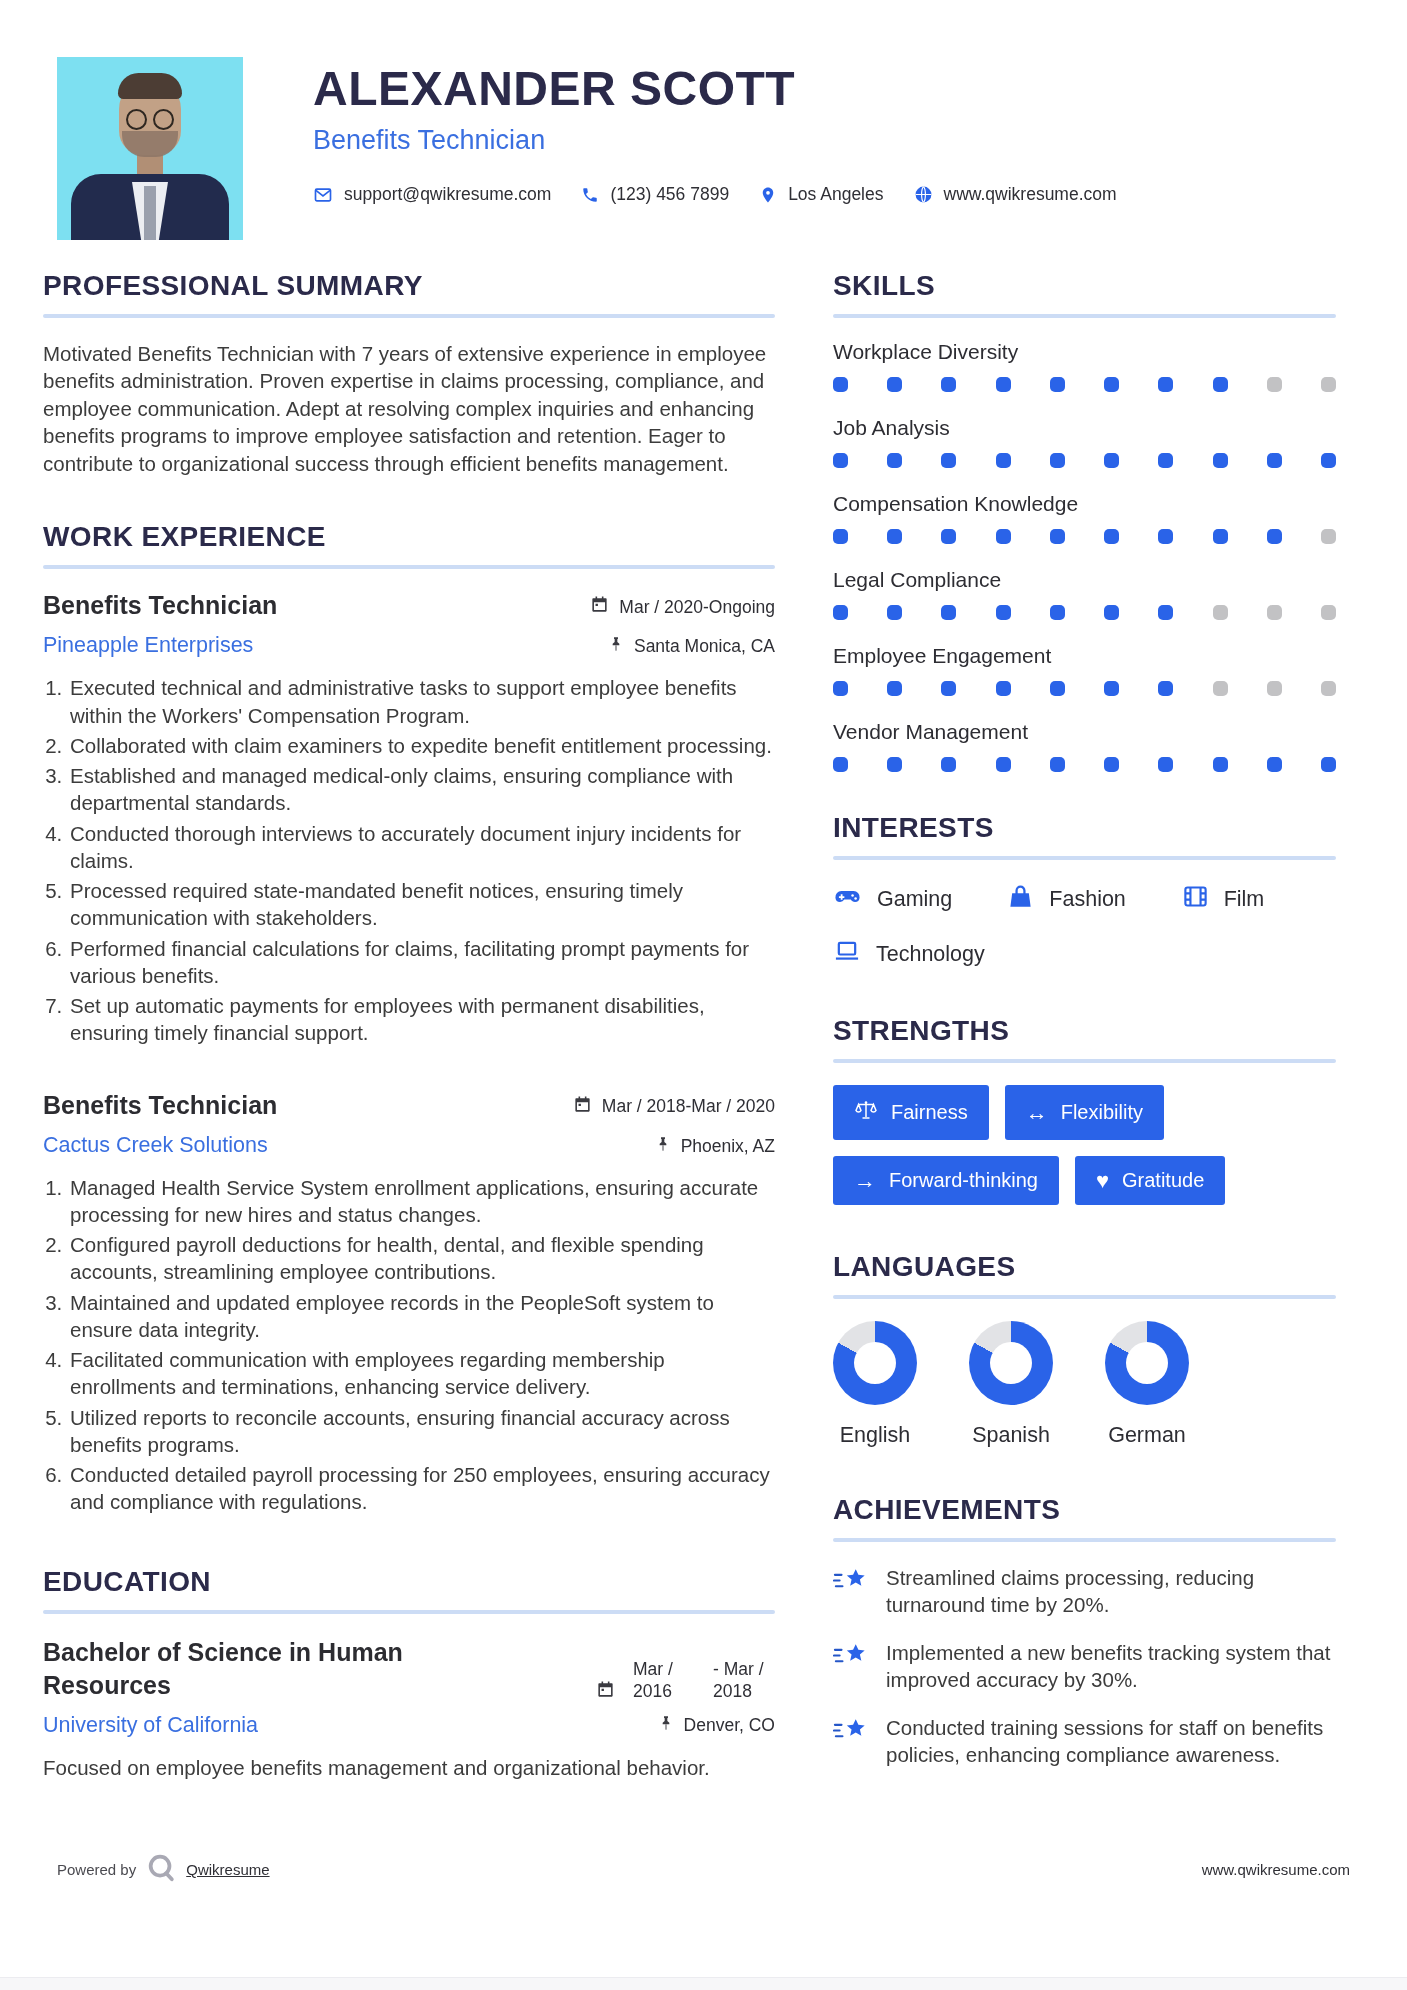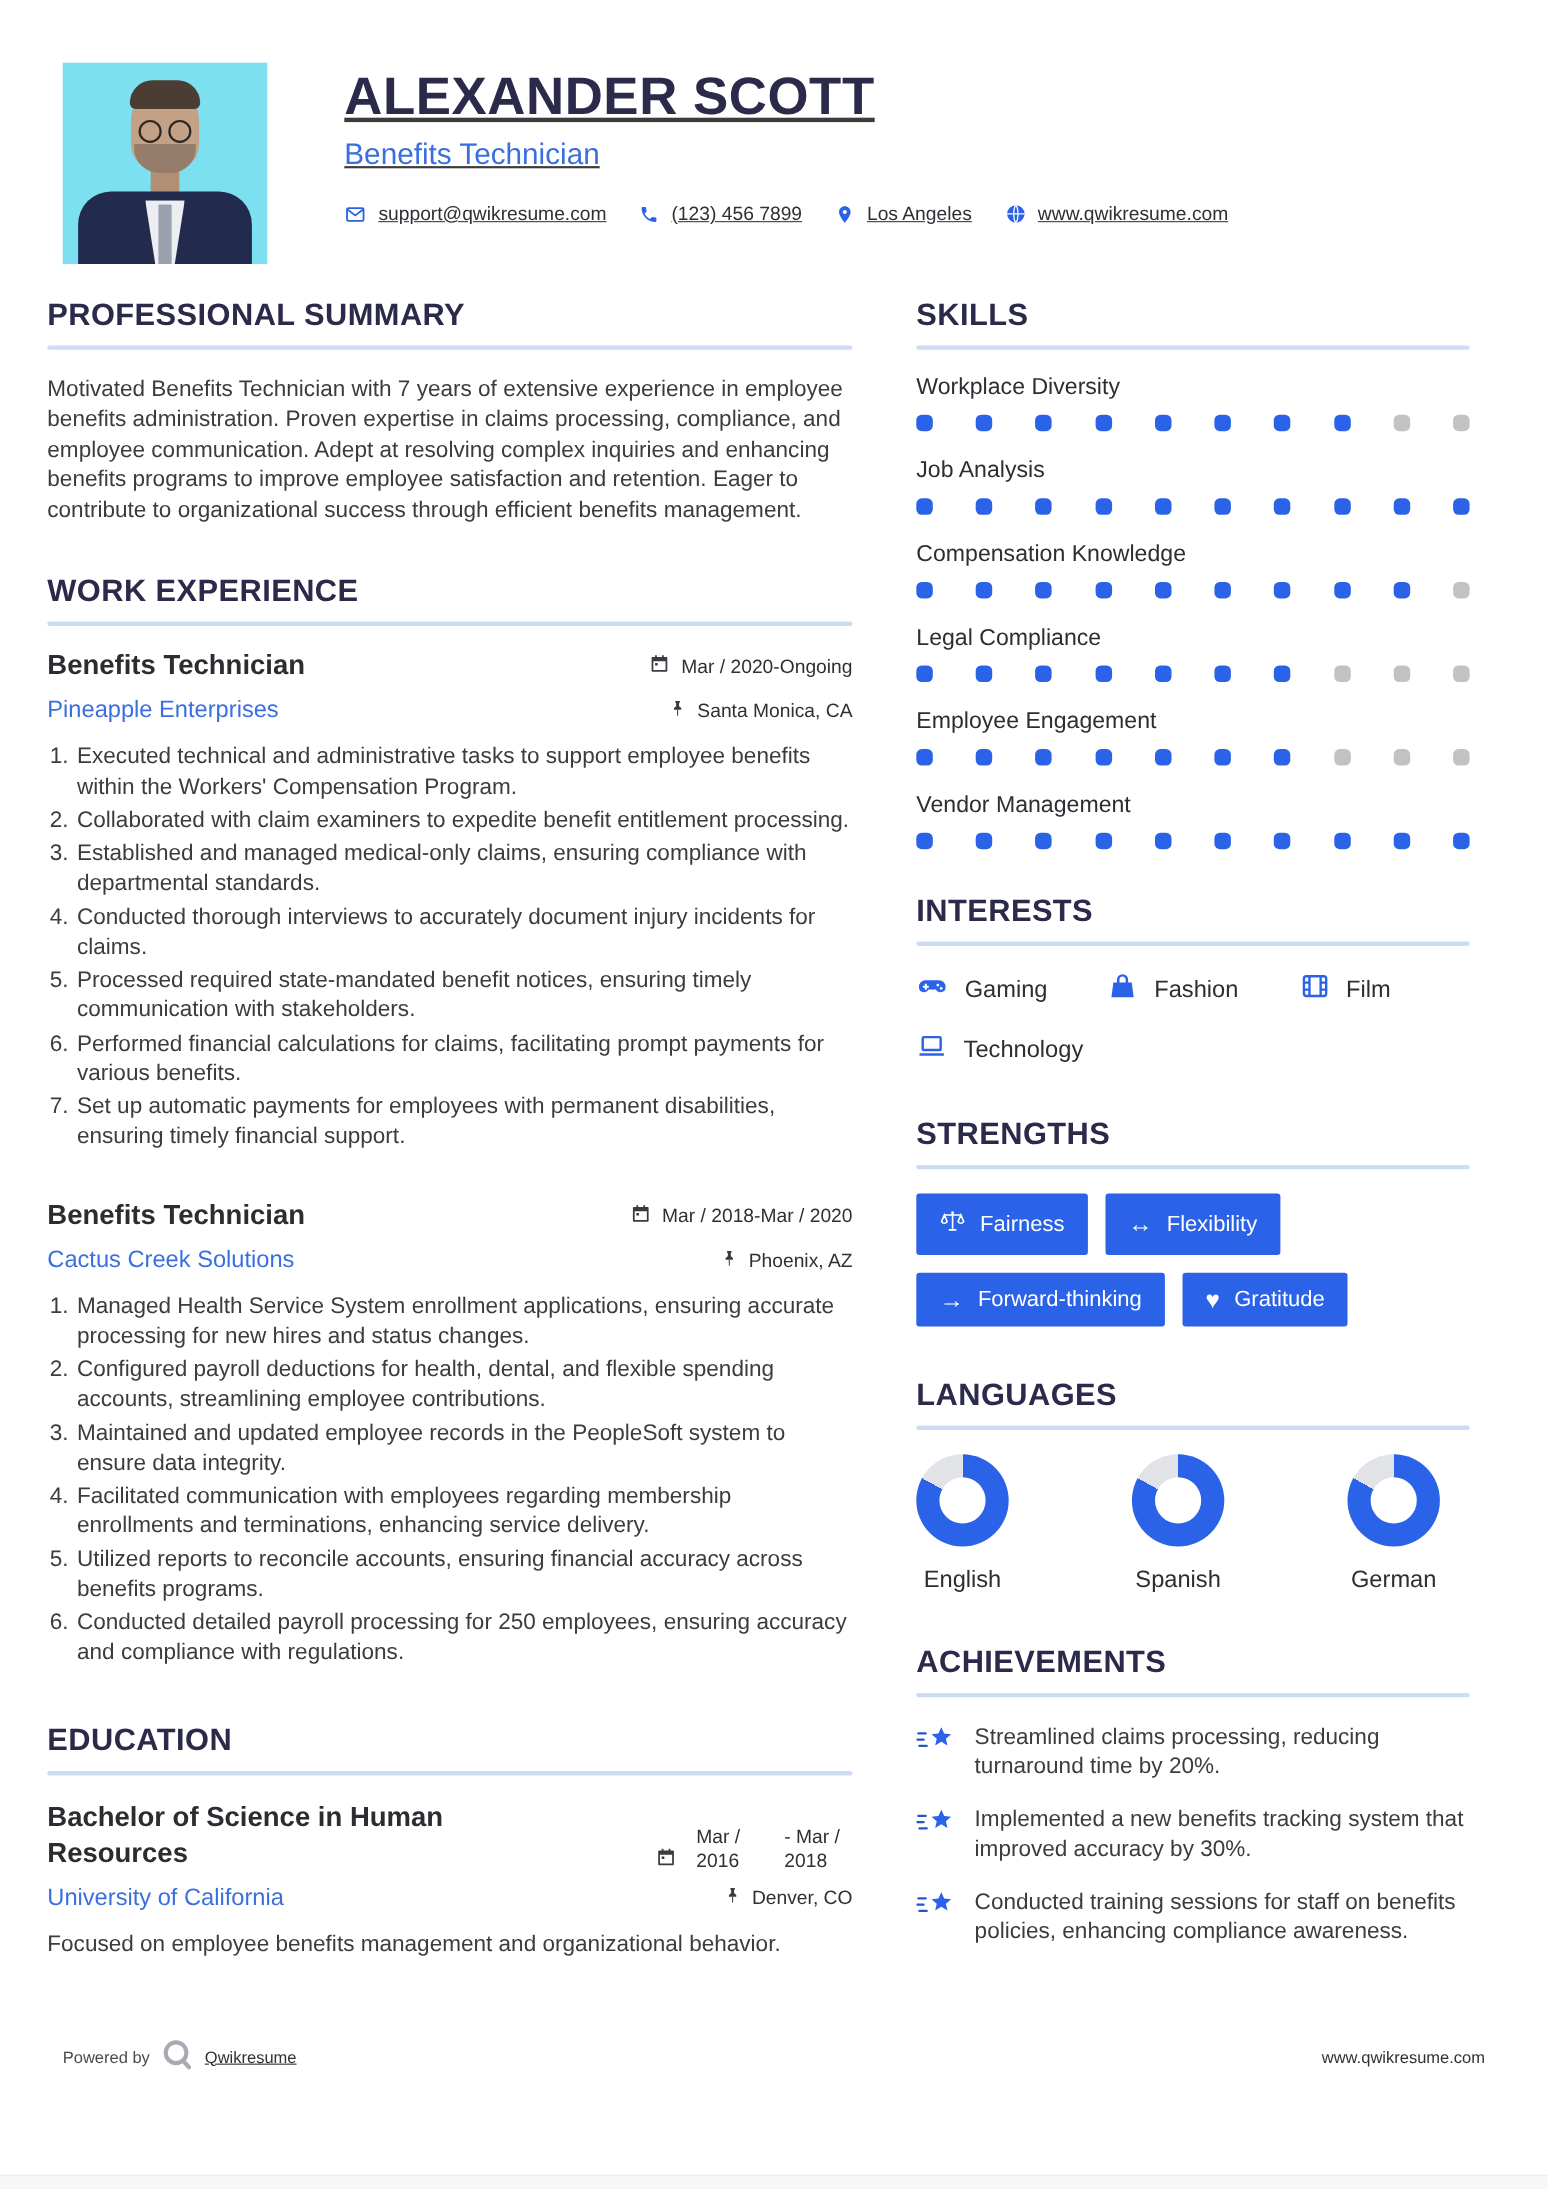--- a/index.html
+++ b/index.html
@@ -15,21 +15,21 @@
   *{box-sizing:border-box;}
   html,body{margin:0;padding:0;}
   body{
     width:1407px;height:1990px;position:relative;background:#ffffff;
     font-family:"Liberation Sans", sans-serif;color:var(--body-text);
     overflow:hidden;
   }
   .page{position:absolute;inset:0;}
 
   
-  .header{position:absolute;left:57px;top:57px;right:74px;display:flex;text-decoration:underline;}
+  .header{position:absolute;left:57px;top:57px;right:74px;display:flex;}
   .photo{width:186px;height:183px;background:var(--photo-bg);flex:none;position:relative;overflow:hidden;}
   .ph-head{position:absolute;left:50%;top:22px;transform:translateX(-50%);width:62px;height:76px;background:#c2a186;border-radius:30px 30px 24px 24px;}
   .ph-hair{position:absolute;left:50%;top:16px;transform:translateX(-50%);width:64px;height:26px;background:#4c3d34;border-radius:30px 30px 8px 8px;}
   .ph-glasses{position:absolute;left:50%;top:52px;transform:translateX(-50%);width:56px;height:18px;}
   .ph-glasses::before,.ph-glasses::after{content:"";position:absolute;top:0;width:17px;height:17px;border:2.5px solid #2e2721;border-radius:50%;}
   .ph-glasses::before{left:4px;} .ph-glasses::after{right:4px;}
   .ph-beard{position:absolute;left:50%;top:74px;transform:translateX(-50%);width:56px;height:26px;background:#8d7666;border-radius:0 0 22px 22px;opacity:.85;}
   .ph-neck{position:absolute;left:50%;top:94px;transform:translateX(-50%);width:26px;height:24px;background:#b18f75;}
   .ph-body{position:absolute;left:50%;bottom:-6px;transform:translateX(-50%);width:158px;height:72px;background:#222b4d;border-radius:30px 30px 0 0;}
   .ph-shirt{position:absolute;left:50%;bottom:-6px;transform:translateX(-50%);width:36px;height:64px;background:#eceef2;clip-path:polygon(0 0,100% 0,72% 100%,28% 100%);}
@@ -79,21 +79,21 @@
   .int-grid{display:grid;grid-template-columns:1fr 1fr 1fr;row-gap:22px;gap:20px;}
   .int-item{display:flex;align-items:center;gap:15px;font-size:21.5px;color:#2d2d33;}
   .int-item svg{flex:none;}
 
   .strengths-sec{margin-top:44px;}
   .chips{display:flex;flex-wrap:wrap;gap:16px;margin-top:6px;}
   .chip{display:inline-flex;align-items:center;gap:13px;background:var(--accent);color:#fff;font-size:20px;padding:13px 21px;border-radius:3px;}
   .chip .g{font-size:22px;line-height:1;font-weight:bold;}
 
   .lang-sec{margin-top:46px;}
-  .langs{display:flex;gap:112px;margin-top:8px;}
+  .langs{display:flex;gap:52px;margin-top:8px;}
   .lang{display:flex;flex-direction:column;align-items:center;}
   .donut{width:84px;height:84px;border-radius:50%;position:relative;}
   .donut::after{content:"";position:absolute;inset:21px;background:#fff;border-radius:50%;}
   .lang-label{font-size:21.5px;color:#2d2d33;margin-top:18px;}
 
   .ach-sec{margin-top:46px;}
   .ach-item{display:flex;gap:17px;margin-bottom:20px;font-size:20.5px;line-height:1.34;}
   .ach-item svg{flex:none;margin-top:3px;}
 
   

